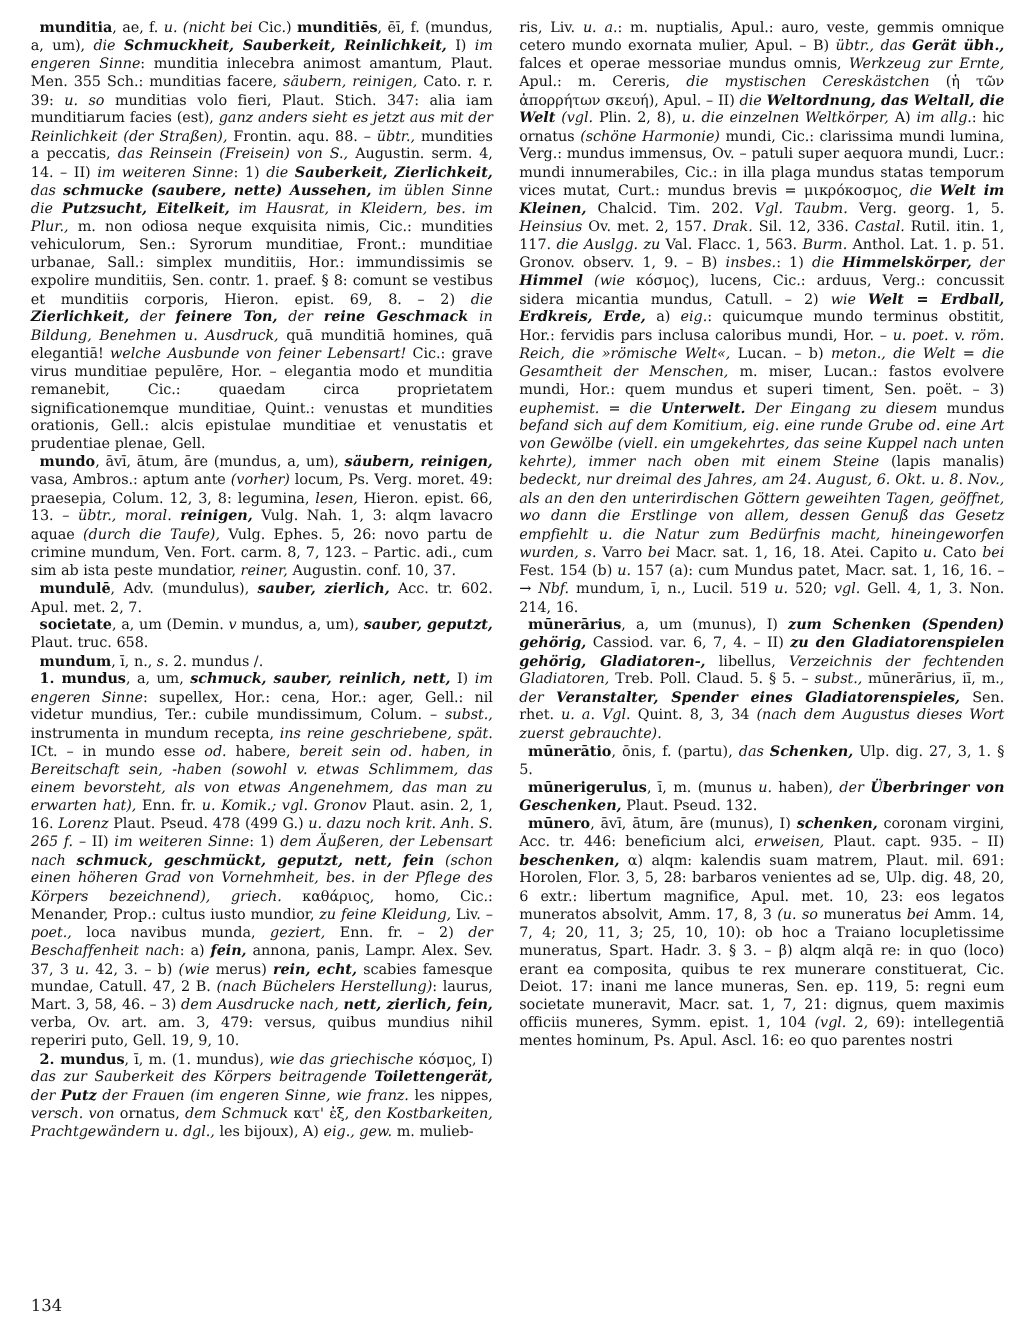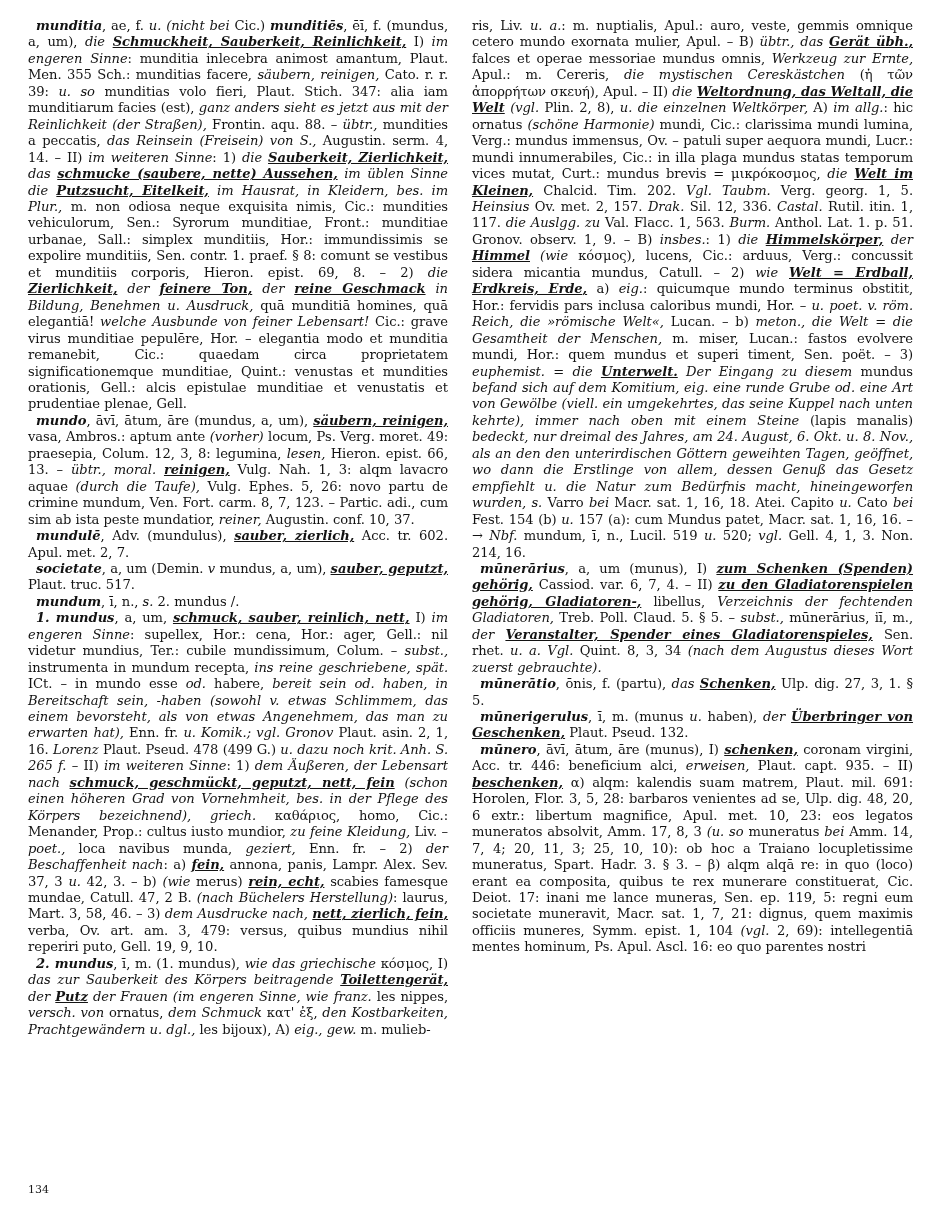--- a/index.html
+++ b/index.html
@@ -40,43 +40,43 @@
     text-align-last: left;
     font-size: 13.1px;
     line-height: 16.45px;
     letter-spacing: -0.06px;
     word-spacing: 0.1px;
     hyphens: manual;
   }
   .entry.cont { text-indent: 0; }
   .entry.head { text-indent: 8px; }
 
-  b { font-weight: bold; font-style: italic; }
+  b { font-weight: bold; }
   i { font-style: italic; }
-  .bi { font-weight: bold; font-style: italic; text-decoration: underline; }
+  .bi { font-weight: bold; font-style: italic; }
 
   .folio {
     position: absolute;
     left: 28px;
     bottom: 14px;
-    font-size: 11px;
+    font-size: 15px;
     color: #1a1a1a;
     font-family: "DejaVu Serif", "Liberation Serif", serif;
   }
 </style>
 </head>
 <body>
 
 <div class="page">
   <div class="columns">
     <div class="col left" id="col-left">
         <p class="entry head"><b>munditia</b><span>, ae, f. </span><i>u. (nicht bei </i><span>Cic.) </span><b>munditiēs</b><span>, ēī, f. (mundus, a, um), </span><i>die </i><span class="bi">Schmuckheit, Sauberkeit, Reinlichkeit,</span><span> I) </span><i>im engeren Sinne</i><span>: munditia inlecebra animost amantum, Plaut. Men. 355 Sch.: munditias facere, </span><i>säubern, reinigen,</i><span> Cato. r. r. 39: </span><i>u. so </i><span>munditias volo fieri, Plaut. Stich. 347: alia iam munditiarum facies (est), </span><i>ganz anders sieht es jetzt aus mit der Reinlichkeit (der Straßen),</i><span> Frontin. aqu. 88. – </span><i>übtr.,</i><span> mundities a peccatis, </span><i>das Reinsein (Freisein) von S.,</i><span> Augustin. serm. 4, 14. – II) </span><i>im weiteren Sinne</i><span>: 1) </span><i>die </i><span class="bi">Sauberkeit, Zierlichkeit,</span><i> das </i><span class="bi">schmucke (saubere, nette) Aussehen,</span><i> im üblen Sinne die </i><span class="bi">Putzsucht, Eitelkeit,</span><i> im Hausrat, in Kleidern, bes. im Plur.,</i><span> m. non odiosa neque exquisita nimis, Cic.: mundities vehiculorum, Sen.: Syrorum munditiae, Front.: munditiae urbanae, Sall.: simplex munditiis, Hor.: immundissimis se expolire munditiis, Sen. contr. 1. praef. § 8: comunt se vestibus et munditiis corporis, Hieron. epist. 69, 8. – 2) </span><i>die </i><span class="bi">Zierlichkeit,</span><i> der </i><span class="bi">feinere Ton,</span><i> der </i><span class="bi">reine Geschmack</span><i> in Bildung, Benehmen u. Ausdruck,</i><span> quā munditiā homines, quā elegantiā! </span><i>welche Ausbunde von feiner Lebensart!</i><span> Cic.: grave virus munditiae pepulēre, Hor. – elegantia modo et munditia remanebit, Cic.: quaedam circa proprietatem significationemque munditiae, Quint.: venustas et mundities orationis, Gell.: alcis epistulae munditiae et venustatis et prudentiae plenae, Gell.</span></p>
         <p class="entry head"><b>mundo</b><span>, āvī, ātum, āre (mundus, a, um), </span><span class="bi">säubern, reinigen,</span><span> vasa, Ambros.: aptum ante </span><i>(vorher)</i><span> locum, Ps. Verg. moret. 49: praesepia, Colum. 12, 3, 8: legumina, </span><i>lesen,</i><span> Hieron. epist. 66, 13. – </span><i>übtr., moral. </i><span class="bi">reinigen,</span><span> Vulg. Nah. 1, 3: alqm lavacro aquae </span><i>(durch die Taufe),</i><span> Vulg. Ephes. 5, 26: novo partu de crimine mundum, Ven. Fort. carm. 8, 7, 123. – Partic. adi., cum sim ab ista peste mundatior, </span><i>reiner,</i><span> Augustin. conf. 10, 37.</span></p>
         <p class="entry head"><b>mundulē</b><span>, Adv. (mundulus), </span><span class="bi">sauber, zierlich,</span><span> Acc. tr. 602. Apul. met. 2, 7.</span></p>
-        <p class="entry head"><b>societate</b><span>, a, um (Demin. </span><i>v</i><span> mundus, a, um), </span><span class="bi">sauber, geputzt,</span><span> Plaut. truc. 517.</span></p>
+        <p class="entry head"><b>societate</b><span>, a, um (Demin. </span><i>v</i><span> mundus, a, um), </span><span class="bi">sauber, geputzt,</span><span> Plaut. truc. 658.</span></p>
         <p class="entry head"><b>mundum</b><span>, ī, n., </span><i>s.</i><span> 2. mundus /.</span></p>
         <p class="entry head"><b>1. mundus</b><span>, a, um, </span><span class="bi">schmuck, sauber, reinlich, nett,</span><span> I) </span><i>im engeren Sinne</i><span>: supellex, Hor.: cena, Hor.: ager, Gell.: nil videtur mundius, Ter.: cubile mundissimum, Colum. – </span><i>subst.,</i><span> instrumenta in mundum recepta, </span><i>ins reine geschriebene, spät.</i><span> ICt. – in mundo esse </span><i>od.</i><span> habere, </span><i>bereit sein od. haben, in Bereitschaft sein, -haben (sowohl v. etwas Schlimmem, das einem bevorsteht, als von etwas Angenehmem, das man zu erwarten hat),</i><span> Enn. fr. </span><i>u. Komik.; vgl. Gronov</i><span> Plaut. asin. 2, 1, 16. </span><i>Lorenz</i><span> Plaut. Pseud. 478 (499 G.) </span><i>u. dazu noch krit. Anh. S. 265 f.</i><span> – II) </span><i>im weiteren Sinne</i><span>: 1) </span><i>dem Äußeren, der Lebensart nach </i><span class="bi">schmuck, geschmückt, geputzt, nett, fein</span><i> (schon einen höheren Grad von Vornehmheit, bes. in der Pflege des Körpers bezeichnend), griech.</i><span> καθάριος, homo, Cic.: Menander, Prop.: cultus iusto mundior, </span><i>zu feine Kleidung,</i><span> Liv. – </span><i>poet.,</i><span> loca navibus munda, </span><i>geziert,</i><span> Enn. fr. – 2) </span><i>der Beschaffenheit nach</i><span>: a) </span><span class="bi">fein,</span><span> annona, panis, Lampr. Alex. Sev. 37, 3 </span><i>u.</i><span> 42, 3. – b) </span><i>(wie</i><span> merus) </span><span class="bi">rein, echt,</span><span> scabies famesque mundae, Catull. 47, 2 B. </span><i>(nach Büchelers Herstellung)</i><span>: laurus, Mart. 3, 58, 46. – 3) </span><i>dem Ausdrucke nach, </i><span class="bi">nett, zierlich, fein,</span><span> verba, Ov. art. am. 3, 479: versus, quibus mundius nihil reperiri puto, Gell. 19, 9, 10.</span></p>
         <p class="entry head"><b>2. mundus</b><span>, ī, m. (1. mundus), </span><i>wie das griechische</i><span> κόσμος, I) </span><i>das zur Sauberkeit des Körpers beitragende </i><span class="bi">Toilettengerät,</span><i> der </i><span class="bi">Putz</span><i> der Frauen (im engeren Sinne, wie franz.</i><span> les nippes, </span><i>versch. von</i><span> ornatus, </span><i>dem Schmuck</i><span> κατ' ἐξ, </span><i>den Kostbarkeiten, Prachtgewändern u. dgl.,</i><span> les bijoux), A) </span><i>eig., gew.</i><span> m. mulieb-</span></p>
       </div>
     <div class="col right" id="col-right">
         <p class="entry cont"><span>ris, Liv. </span><i>u. a.</i><span>: m. nuptialis, Apul.: auro, veste, gemmis omnique cetero mundo exornata mulier, Apul. – B) </span><i>übtr., das </i><span class="bi">Gerät übh.,</span><span> falces et operae messoriae mundus omnis, </span><i>Werkzeug zur Ernte,</i><span> Apul.: m. Cereris, </span><i>die mystischen Cereskästchen</i><span> (ἡ τῶν ἀπορρήτων σκευή), Apul. – II) </span><i>die </i><span class="bi">Weltordnung, das Weltall, die Welt</span><i> (vgl.</i><span> Plin. 2, 8), </span><i>u. die einzelnen Weltkörper,</i><span> A) </span><i>im allg.</i><span>: hic ornatus </span><i>(schöne Harmonie)</i><span> mundi, Cic.: clarissima mundi lumina, Verg.: mundus immensus, Ov. – patuli super aequora mundi, Lucr.: mundi innumerabiles, Cic.: in illa plaga mundus statas temporum vices mutat, Curt.: mundus brevis = μικρόκοσμος, </span><i>die </i><span class="bi">Welt im Kleinen,</span><span> Chalcid. Tim. 202. </span><i>Vgl. Taubm.</i><span> Verg. georg. 1, 5. </span><i>Heinsius</i><span> Ov. met. 2, 157. </span><i>Drak.</i><span> Sil. 12, 336. </span><i>Castal.</i><span> Rutil. itin. 1, 117. </span><i>die Auslgg. zu</i><span> Val. Flacc. 1, 563. </span><i>Burm.</i><span> Anthol. Lat. 1. p. 51. Gronov. observ. 1, 9. – B) </span><i>insbes.</i><span>: 1) </span><i>die </i><span class="bi">Himmelskörper,</span><i> der </i><span class="bi">Himmel</span><i> (wie</i><span> κόσμος), lucens, Cic.: arduus, Verg.: concussit sidera micantia mundus, Catull. – 2) </span><i>wie </i><span class="bi">Welt = Erdball, Erdkreis, Erde,</span><span> a) </span><i>eig.</i><span>: quicumque mundo terminus obstitit, Hor.: fervidis pars inclusa caloribus mundi, Hor. – </span><i>u. poet. v. röm. Reich, die »römische Welt«,</i><span> Lucan. – b) </span><i>meton., die Welt = die Gesamtheit der Menschen,</i><span> m. miser, Lucan.: fastos evolvere mundi, Hor.: quem mundus et superi timent, Sen. poët. – 3) </span><i>euphemist. = die </i><span class="bi">Unterwelt.</span><i> Der Eingang zu diesem</i><span> mundus </span><i>befand sich auf dem Komitium, eig. eine runde Grube od. eine Art von Gewölbe (viell. ein umgekehrtes, das seine Kuppel nach unten kehrte), immer nach oben mit einem Steine</i><span> (lapis manalis) </span><i>bedeckt, nur dreimal des Jahres, am 24. August, 6. Okt. u. 8. Nov., als an den den unterirdischen Göttern geweihten Tagen, geöffnet, wo dann die Erstlinge von allem, dessen Genuß das Gesetz empfiehlt u. die Natur zum Bedürfnis macht, hineingeworfen wurden, s.</i><span> Varro </span><i>bei</i><span> Macr. sat. 1, 16, 18. Atei. Capito </span><i>u.</i><span> Cato </span><i>bei</i><span> Fest. 154 (b) </span><i>u.</i><span> 157 (a): cum Mundus patet, Macr. sat. 1, 16, 16. – → </span><i>Nbf.</i><span> mundum, ī, n., Lucil. 519 </span><i>u.</i><span> 520; </span><i>vgl.</i><span> Gell. 4, 1, 3. Non. 214, 16.</span></p>
         <p class="entry head"><b>mūnerārius</b><span>, a, um (munus), I) </span><span class="bi">zum Schenken (Spenden) gehörig,</span><span> Cassiod. var. 6, 7, 4. – II) </span><span class="bi">zu den Gladiatorenspielen gehörig, Gladiatoren-,</span><span> libellus, </span><i>Verzeichnis der fechtenden Gladiatoren,</i><span> Treb. Poll. Claud. 5. § 5. – </span><i>subst.,</i><span> mūnerārius, iī, m., </span><i>der </i><span class="bi">Veranstalter, Spender eines Gladiatorenspieles,</span><span> Sen. rhet. </span><i>u. a. Vgl.</i><span> Quint. 8, 3, 34 </span><i>(nach dem Augustus dieses Wort zuerst gebrauchte).</i></p>
         <p class="entry head"><b>mūnerātio</b><span>, ōnis, f. (partu), </span><i>das </i><span class="bi">Schenken,</span><span> Ulp. dig. 27, 3, 1. § 5.</span></p>
         <p class="entry head"><b>mūnerigerulus</b><span>, ī, m. (munus </span><i>u.</i><span> haben), </span><i>der </i><span class="bi">Überbringer von Geschenken,</span><span> Plaut. Pseud. 132.</span></p>
         <p class="entry head"><b>mūnero</b><span>, āvī, ātum, āre (munus), I) </span><span class="bi">schenken,</span><span> coronam virgini, Acc. tr. 446: beneficium alci, </span><i>erweisen,</i><span> Plaut. capt. 935. – II) </span><span class="bi">beschenken,</span><span> α) alqm: kalendis suam matrem, Plaut. mil. 691: Horolen, Flor. 3, 5, 28: barbaros venientes ad se, Ulp. dig. 48, 20, 6 extr.: libertum magnifice, Apul. met. 10, 23: eos legatos muneratos absolvit, Amm. 17, 8, 3 </span><i>(u. so </i><span>muneratus </span><i>bei</i><span> Amm. 14, 7, 4; 20, 11, 3; 25, 10, 10): ob hoc a Traiano locupletissime muneratus, Spart. Hadr. 3. § 3. – β) alqm alqā re: in quo (loco) erant ea composita, quibus te rex munerare constituerat, Cic. Deiot. 17: inani me lance muneras, Sen. ep. 119, 5: regni eum societate muneravit, Macr. sat. 1, 7, 21: dignus, quem maximis officiis muneres, Symm. epist. 1, 104 </span><i>(vgl.</i><span> 2, 69): intellegentiā mentes hominum, Ps. Apul. Ascl. 16: eo quo parentes nostri</span></p>

